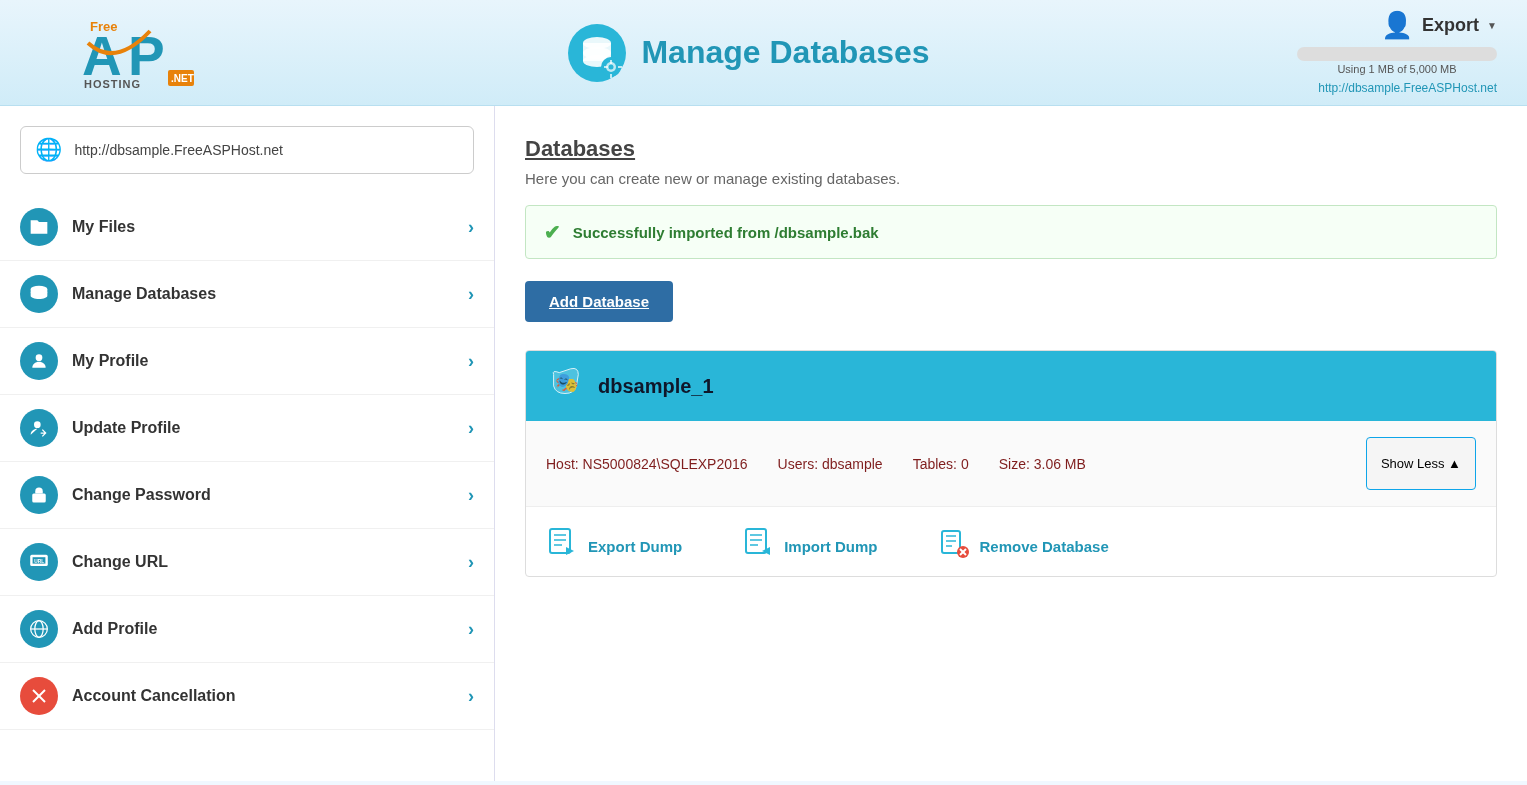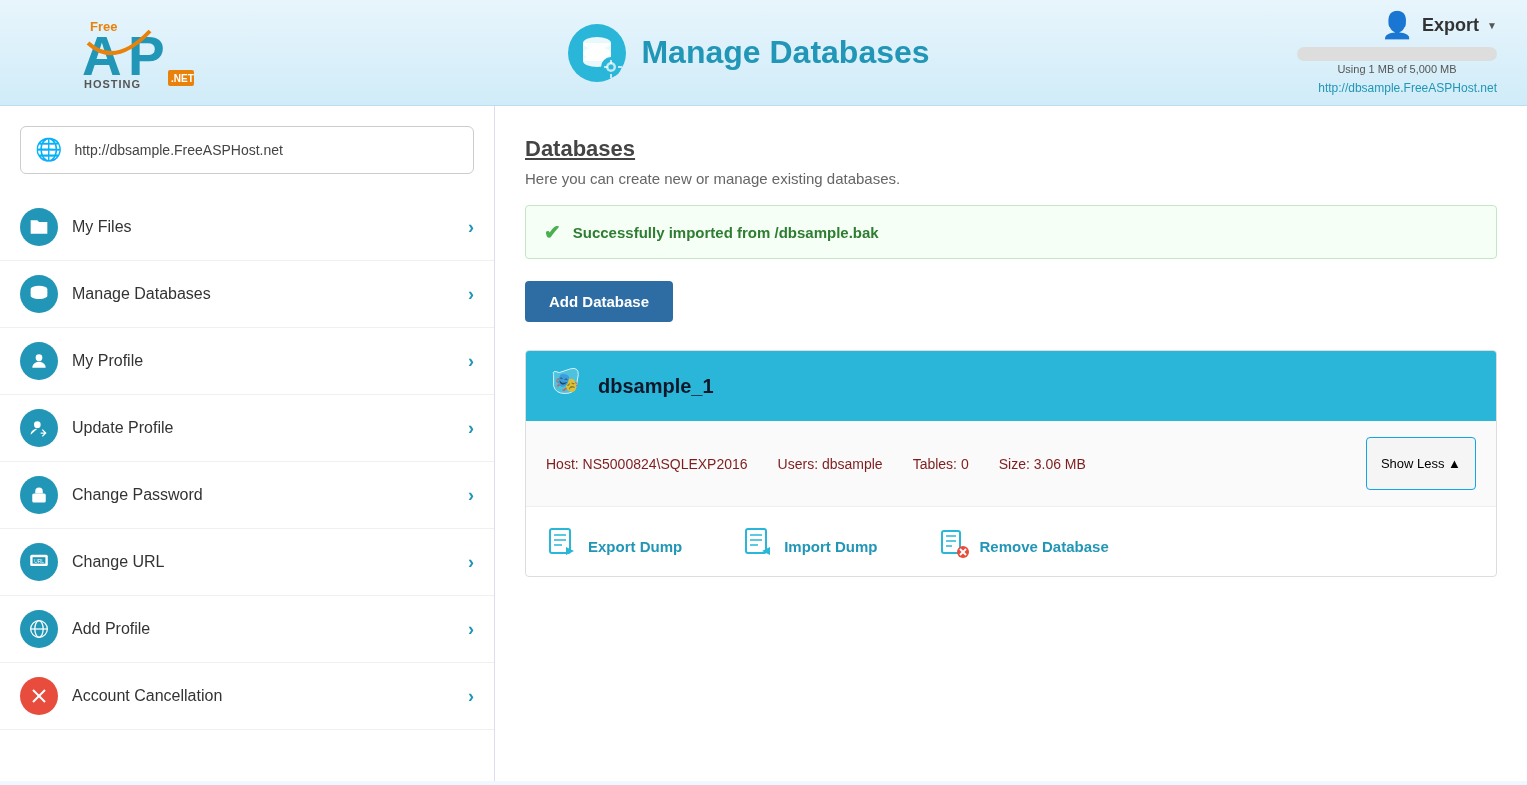--- a/index.html
+++ b/index.html
@@ -129,20 +129,21 @@
       justify-content: space-between;
       padding: 14px 20px;
       cursor: pointer;
       border-bottom: 1px solid #f0f0f0;
       transition: background 0.15s;
     }
     .nav-item-left {
       display: flex;
       align-items: center;
       gap: 14px;
+      font-weight: bold;
     }
     .nav-icon {
       width: 38px;
       height: 38px;
       border-radius: 50%;
       background: #2196b6;
       display: flex;
       align-items: center;
       justify-content: center;
       color: #fff;
@@ -202,20 +203,21 @@
     .add-db-btn {
       background: #2e6da4;
       color: #fff;
       border: none;
       border-radius: 4px;
       padding: 12px 24px;
       font-size: 15px;
       font-weight: 700;
       cursor: pointer;
       margin-bottom: 28px;
+      text-decoration: underline;
     }
 
     
     .db-card {
       border: 1px solid #ddd;
       border-radius: 4px;
       overflow: hidden;
     }
     .db-card-header {
       background: #29b6d8;

